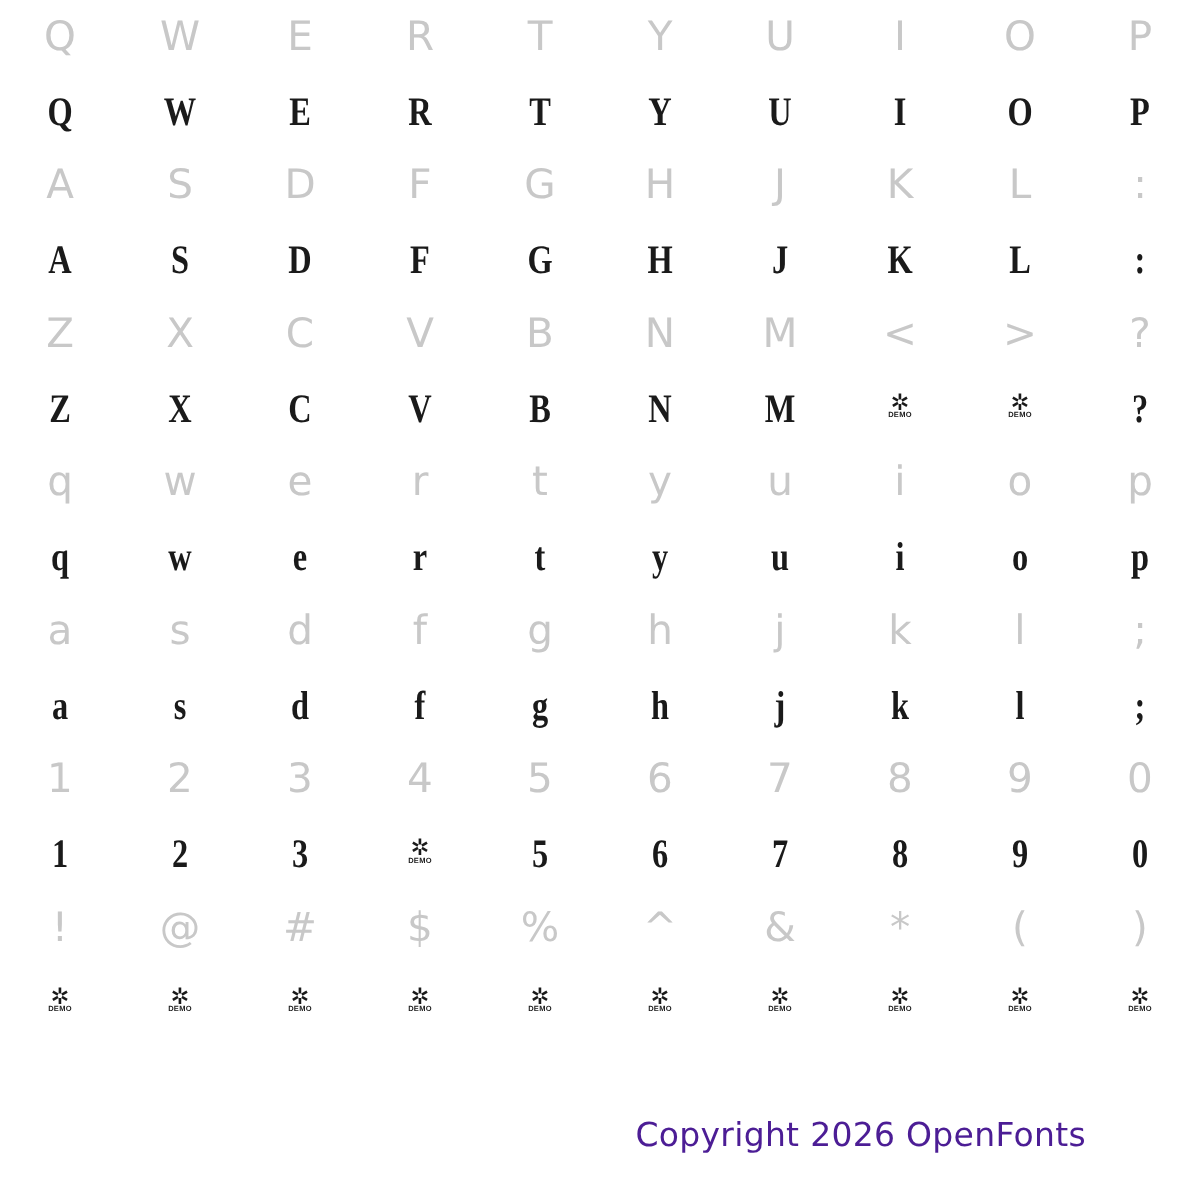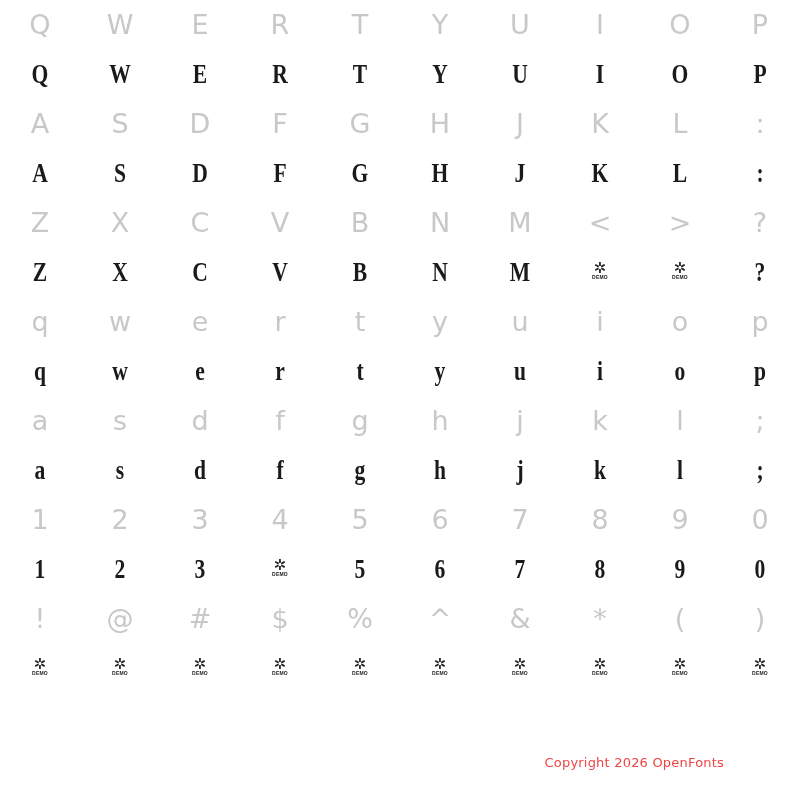--- a/index.html
+++ b/index.html
@@ -69,22 +69,22 @@
     font-size: 5px;
     letter-spacing: 0.2px;
     color: #1a1a1a;
     font-weight: bold;
   }
   .footer {
     position: absolute;
     right: 76px;
     bottom: 30px;
     font-family: "DejaVu Sans", "Liberation Sans", sans-serif;
-    font-size: 13px;
-    color: #ef4444;
+    font-size: 22px;
+    color: #4c1d95;
     letter-spacing: 0.2px;
   }
 </style>
 <style>.cell.rk{font-family:"DejaVu Sans","Liberation Sans",sans-serif;font-size:27px;color:#c8c8c8;font-weight:400;}.cell.rs{font-family:"Liberation Serif","DejaVu Serif",serif;font-size:27px;color:#1a1a1a;font-weight:bold;transform:scaleX(0.80);}.cell.rs.glyph-demo,.cell.rk.glyph-demo{transform:none;}</style></head>
 <body>
 
 <div class="sheet">
   <div class="grid">
       <div class="cell k rk">Q</div>
       <div class="cell k rk">W</div>

